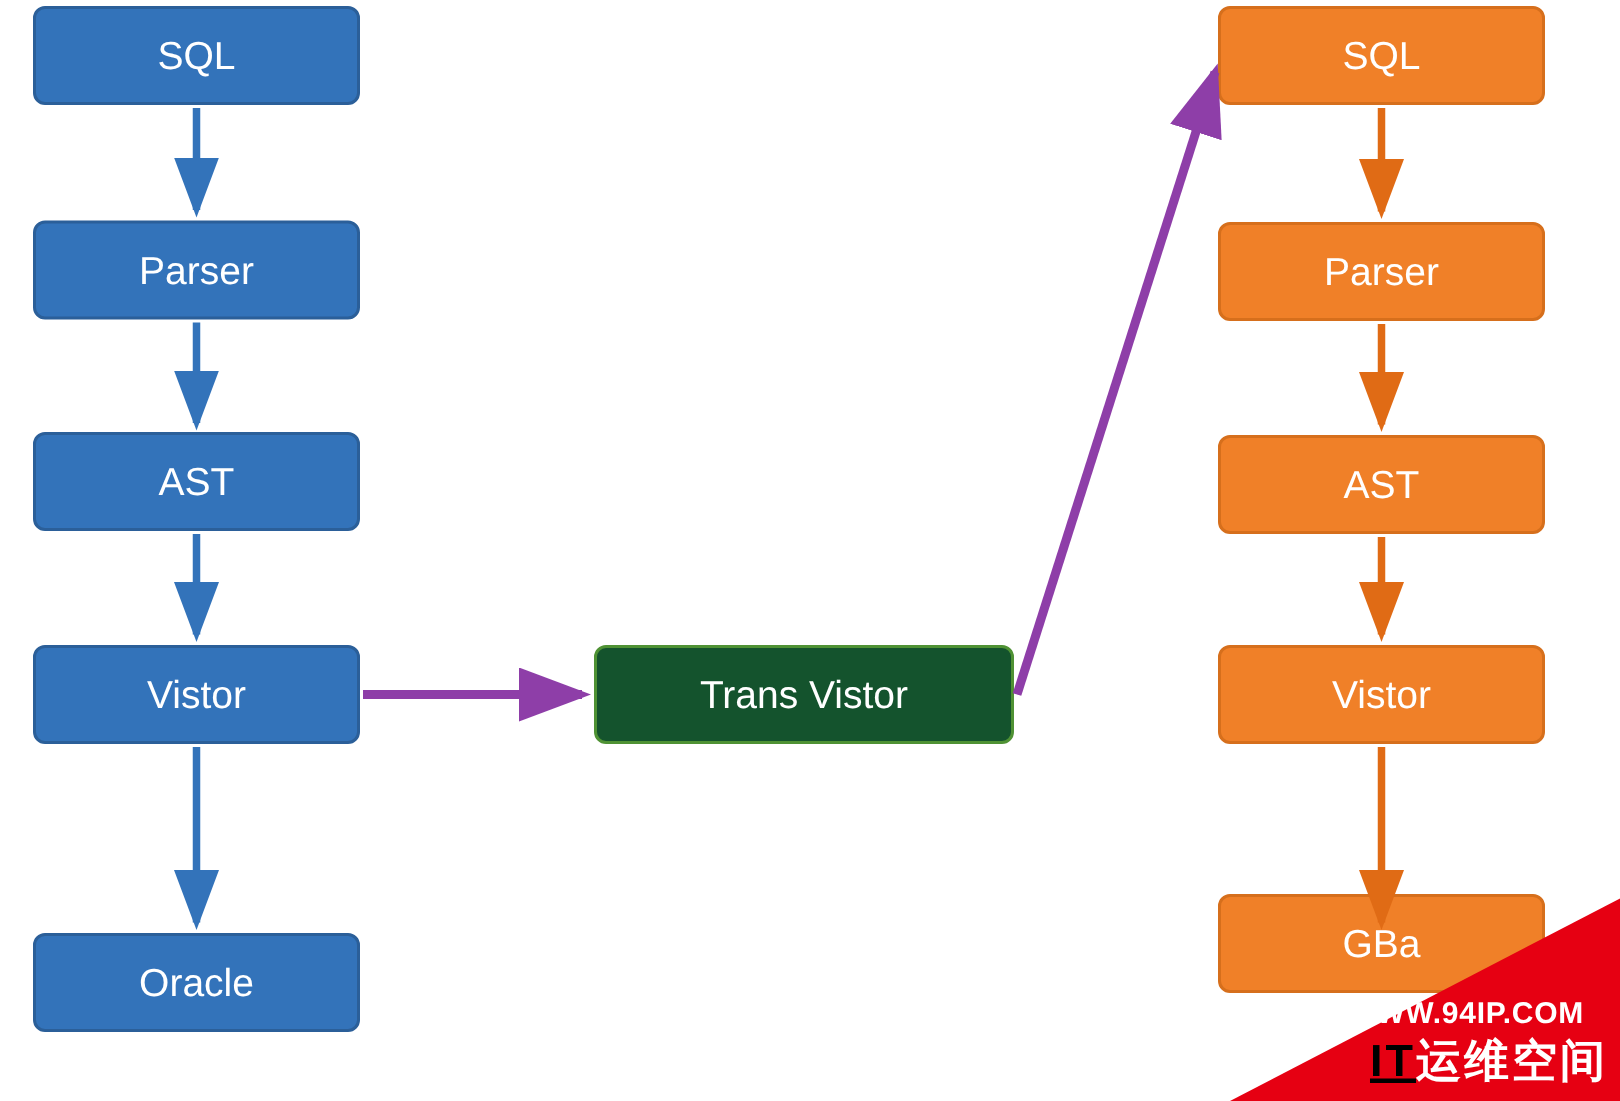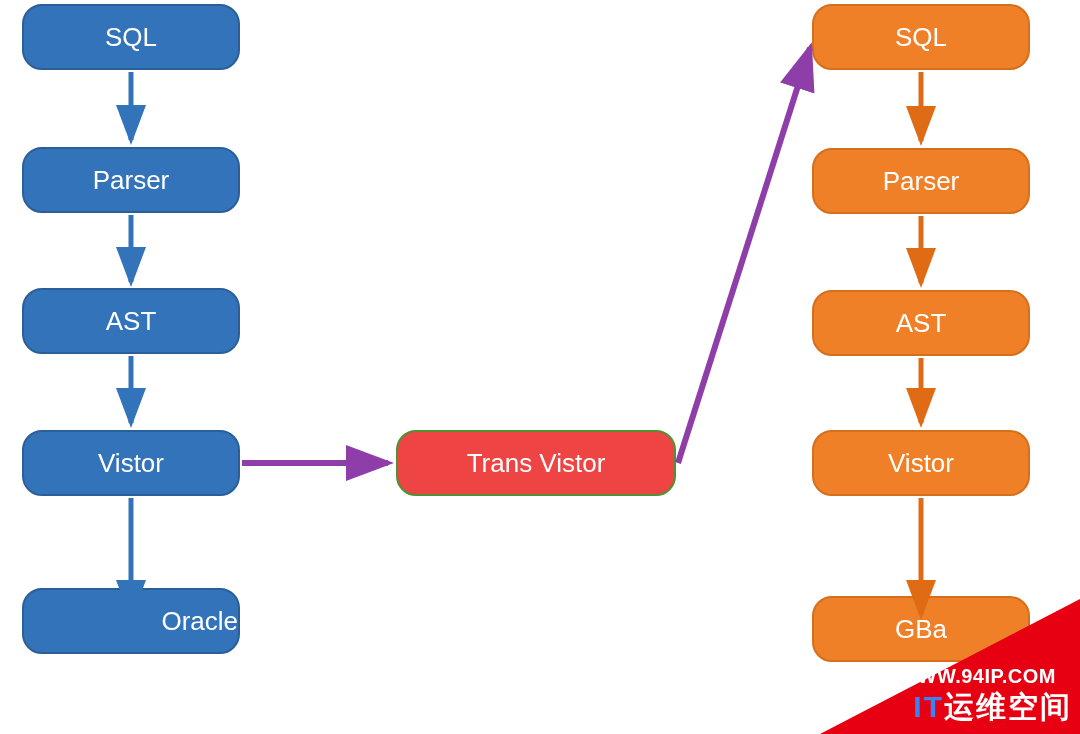--- a/index.html
+++ b/index.html
@@ -8,31 +8,31 @@
     background: #ffffff;
     width: 1080px;
     height: 734px;
     position: relative;
     overflow: hidden;
   }
   .node {
     position: absolute;
     width: 218px;
     height: 66px;
-    border-radius: 20px;
+    border-radius: 8px;
     display: flex;
     align-items: center;
     justify-content: center;
     font-size: 26px;
     font-weight: 300;
     color: #ffffff;
   }
   .blue { background: #3373ba; border: 2px solid #2b5f99; }
   .orange { background: #f08028; border: 2px solid #d66f1c; }
-  .green { background: #ef4444; border: 2px solid #4f9234; width: 280px; }
+  .green { background: #14532d; border: 2px solid #4f9234; width: 280px; }
   svg.arrows { position: absolute; inset: 0; width: 1080px; height: 734px; pointer-events: none; }
   .watermark-tri {
     position: absolute;
     right: 0; bottom: 0;
     width: 0; height: 0;
     border-style: solid;
     border-width: 0 0 135px 260px;
     border-color: transparent transparent #e60012 transparent;
   }
   .watermark-url {
@@ -44,38 +44,38 @@
     letter-spacing: 0.5px;
   }
   .watermark-brand {
     position: absolute;
     right: 8px; bottom: 6px;
     color: #fff;
     font-size: 30px;
     font-weight: 700;
     letter-spacing: 2px;
   }
-  .watermark-brand .it { color: #3b82f6; }
+  .watermark-brand .it { color: #000000; text-decoration: underline; }
 </style>
 </head>
 <body>
 
 <div class="node blue" style="left:22px; top:4px;">
     <span>SQL</span>
   </div>
 <div class="node blue" style="left:22px; top:147px;">
     <span>Parser</span>
   </div>
 <div class="node blue" style="left:22px; top:288px;">
     <span>AST</span>
   </div>
 <div class="node blue" style="left:22px; top:430px;">
     <span>Vistor</span>
   </div>
-<div class="node blue" style="left:22px; top:588px;justify-content:flex-end;">
+<div class="node blue" style="left:22px; top:622px;">
     <span>Oracle</span>
   </div>
 
 <div class="node green" style="left:396px; top:430px;">
     <span>Trans Vistor</span>
   </div>
 
 <div class="node orange" style="left:812px; top:4px;">
     <span>SQL</span>
   </div>

